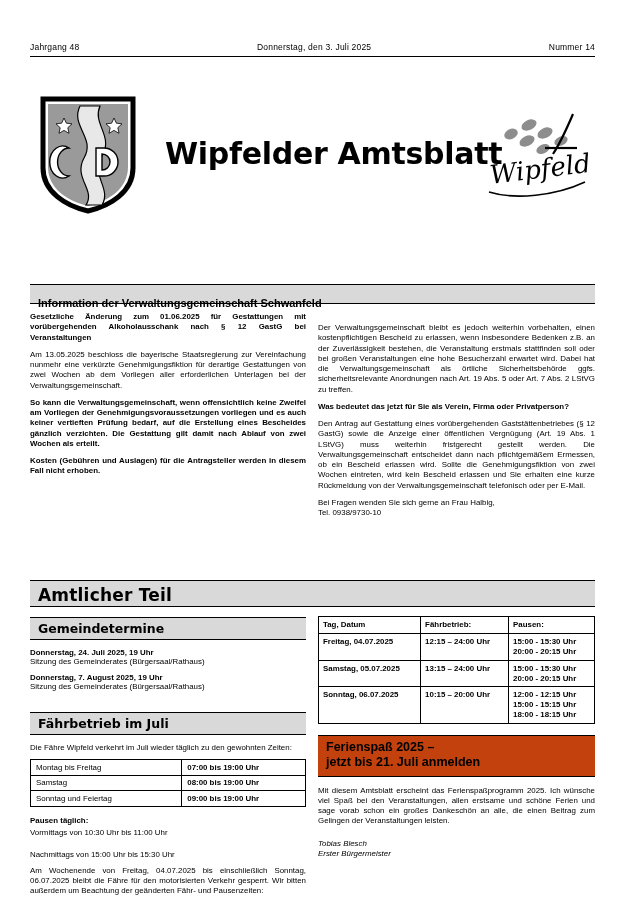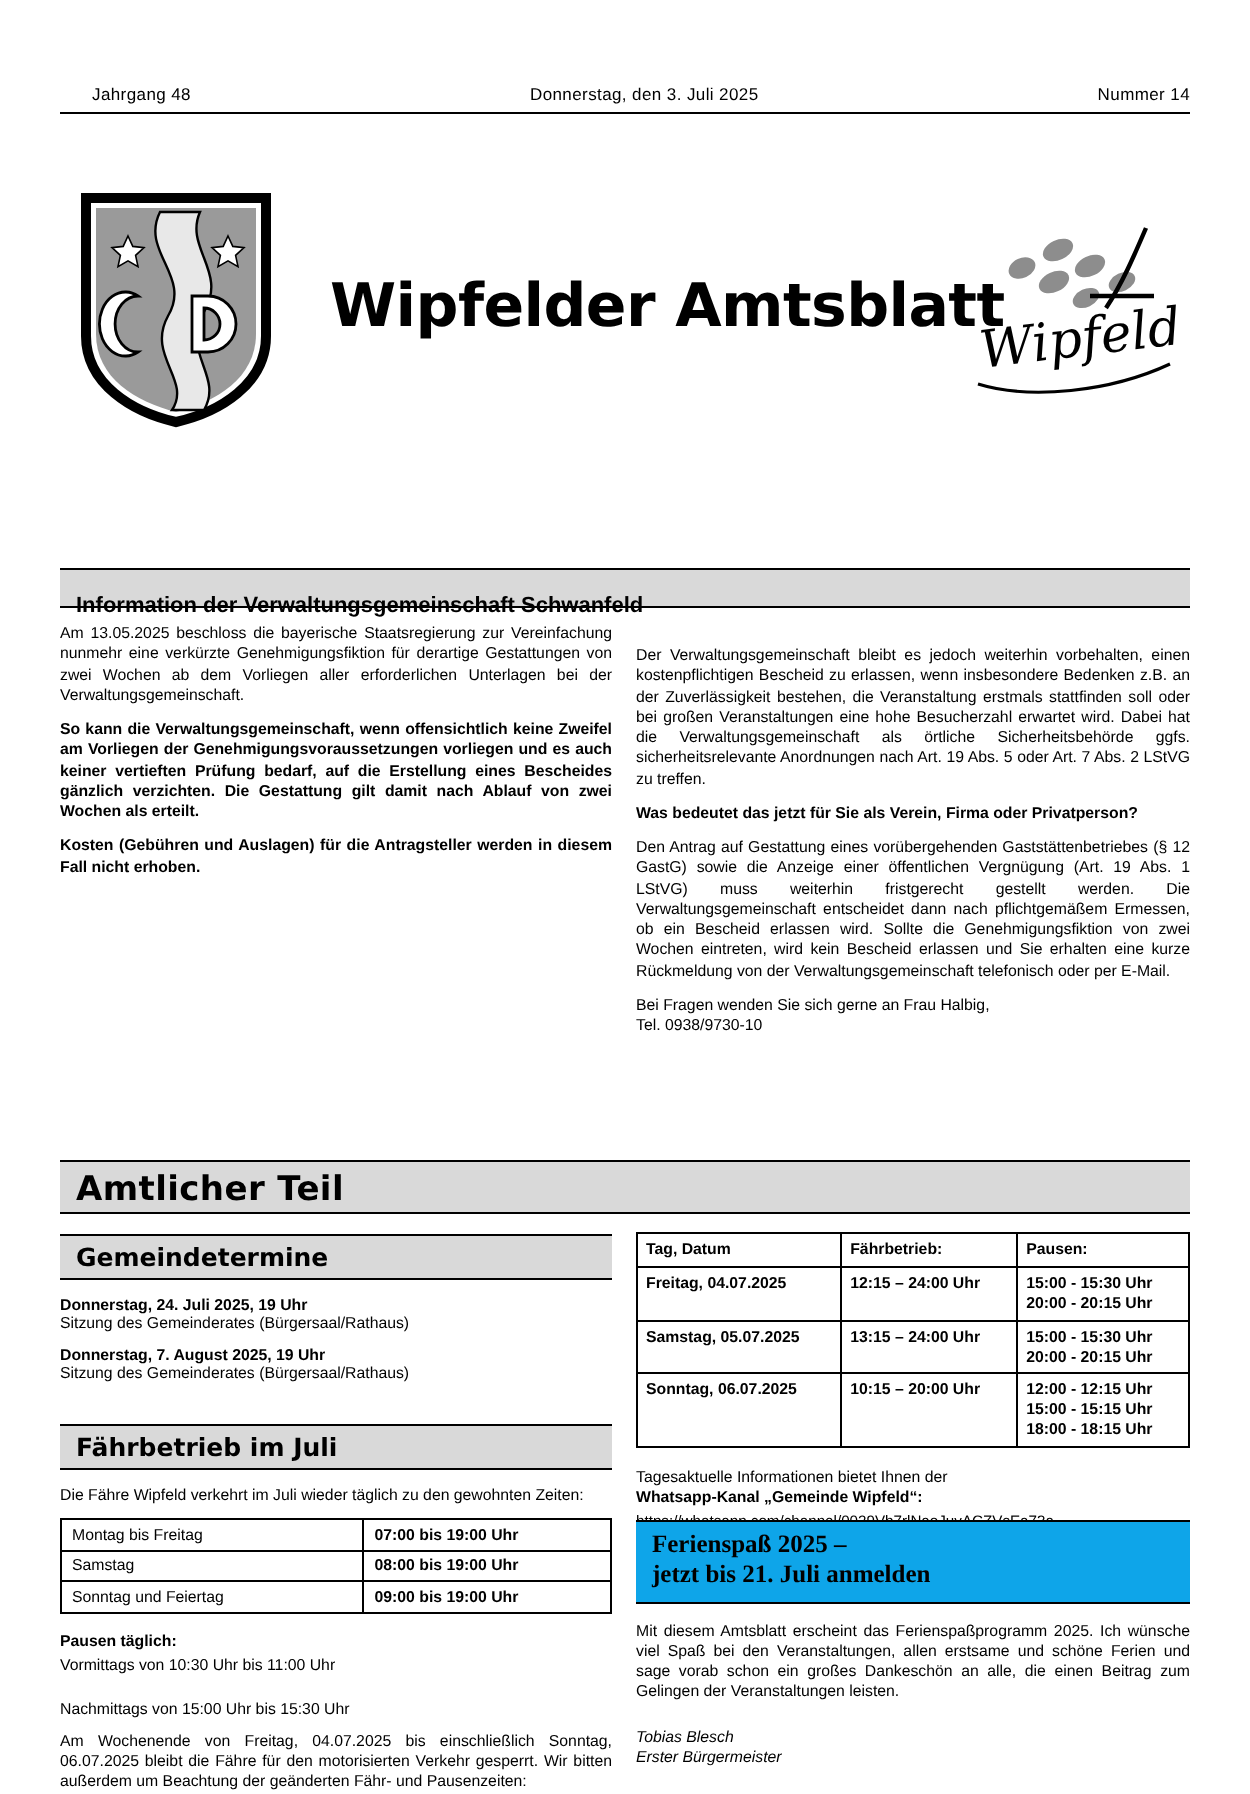--- a/index.html
+++ b/index.html
@@ -27,21 +27,20 @@
   .masthead-line {
     position: absolute;
     top: 42px;
     left: 30px;
     right: 30px;
     display: flex;
     justify-content: space-between;
     align-items: flex-end;
     font-size: 8.5px;
     letter-spacing: 0.2px;
-    margin-left: 16px;
   }
   .masthead-rule {
     position: absolute;
     top: 56px;
     left: 30px;
     right: 30px;
     border-top: 1px solid #000;
     height: 0;
   }
 
@@ -168,30 +167,29 @@
   }
   table.fb td.v { font-weight: bold; width: 45%; }
 
   .smalltxt { font-size: 7.9px; line-height: 1.3; text-align: justify; margin: 0 0 6px 0; }
   .smalltxt.nojust { text-align: left; }
   .bold { font-weight: bold; }
   .ital { font-style: italic; }
   .url { font-size: 7.6px; word-break: break-all; }
 
   .ferien-head {
-    background: #0ea5e9;
+    background: #c2410c;
     border-top: 1px solid #000;
     border-bottom: 1px solid #000;
-    font-family: Liberation Serif, serif;
+    font-family: Liberation Sans, sans-serif;
     font-weight: bold;
     font-size: 12.5px;
     padding: 4px 0 5px 8px;
     line-height: 1.22;
     box-sizing: border-box;
-    margin-top: 25px;
   }
 </style>
 </head>
 <body>
 
 <div class="page">
 
   <div class="masthead-line">
     <span>Jahrgang 48</span>
     <span>Donnerstag, den 3. Juli 2025</span>
@@ -236,20 +234,21 @@
         <path d="M60,40 C66,40 78,40 92,40" stroke="#000" stroke-width="2.2" fill="none"></path>
         <text x="6" y="76" font-family="DejaVu Serif, serif" font-style="italic" font-size="26" fill="#000" transform="rotate(-7 6 76)">Wipfeld</text>
         <path d="M4,84 C30,92 70,88 100,74" stroke="#000" stroke-width="1.6" fill="none"></path>
       </svg>
     </div>
   </div>
 
   <div class="band info">Information der Verwaltungsgemeinschaft Schwanfeld</div>
 
   <div class="col left" style="top:312px;">
+    <p class="b">Gesetzliche Änderung zum 01.06.2025 für Gestattungen mit vorübergehenden Alkoholausschank nach § 12 GastG bei Veranstaltungen</p>
     <p>Am 13.05.2025 beschloss die bayerische Staatsregierung zur Vereinfachung nunmehr eine verkürzte Genehmigungsfiktion für derartige Gestattungen von zwei Wochen ab dem Vorliegen aller erforderlichen Unterlagen bei der Verwaltungsgemeinschaft.</p>
     <p class="b">So kann die Verwaltungsgemeinschaft, wenn offensichtlich keine Zweifel am Vorliegen der Genehmigungsvoraussetzungen vorliegen und es auch keiner vertieften Prüfung bedarf, auf die Erstellung eines Bescheides gänzlich verzichten. Die Gestattung gilt damit nach Ablauf von zwei Wochen als erteilt.</p>
     <p class="b">Kosten (Gebühren und Auslagen) für die Antragsteller werden in diesem Fall nicht erhoben.</p>
   </div>
 
   <div class="col right" style="top:312px;margin-top:11px;">
     <p>Der Verwaltungsgemeinschaft bleibt es jedoch weiterhin vorbehalten, einen kostenpflichtigen Bescheid zu erlassen, wenn insbesondere Bedenken z.B. an der Zuverlässigkeit bestehen, die Veranstaltung erstmals stattfinden soll oder bei großen Veranstaltungen eine hohe Besucherzahl erwartet wird. Dabei hat die Verwaltungsgemeinschaft als örtliche Sicherheitsbehörde ggfs. sicherheitsrelevante Anordnungen nach Art. 19 Abs. 5 oder Art. 7 Abs. 2 LStVG zu treffen.</p>
     <p class="b">Was bedeutet das jetzt für Sie als Verein, Firma oder Privatperson?</p>
     <p>Den Antrag auf Gestattung eines vorübergehenden Gaststättenbetriebes (§ 12 GastG) sowie die Anzeige einer öffentlichen Vergnügung (Art. 19 Abs. 1 LStVG) muss weiterhin fristgerecht gestellt werden. Die Verwaltungsgemeinschaft entscheidet dann nach pflichtgemäßem Ermessen, ob ein Bescheid erlassen wird. Sollte die Genehmigungsfiktion von zwei Wochen eintreten, wird kein Bescheid erlassen und Sie erhalten eine kurze Rückmeldung von der Verwaltungsgemeinschaft telefonisch oder per E-Mail.</p>
     <p class="tight">Bei Fragen wenden Sie sich gerne an Frau Halbig,</p>

